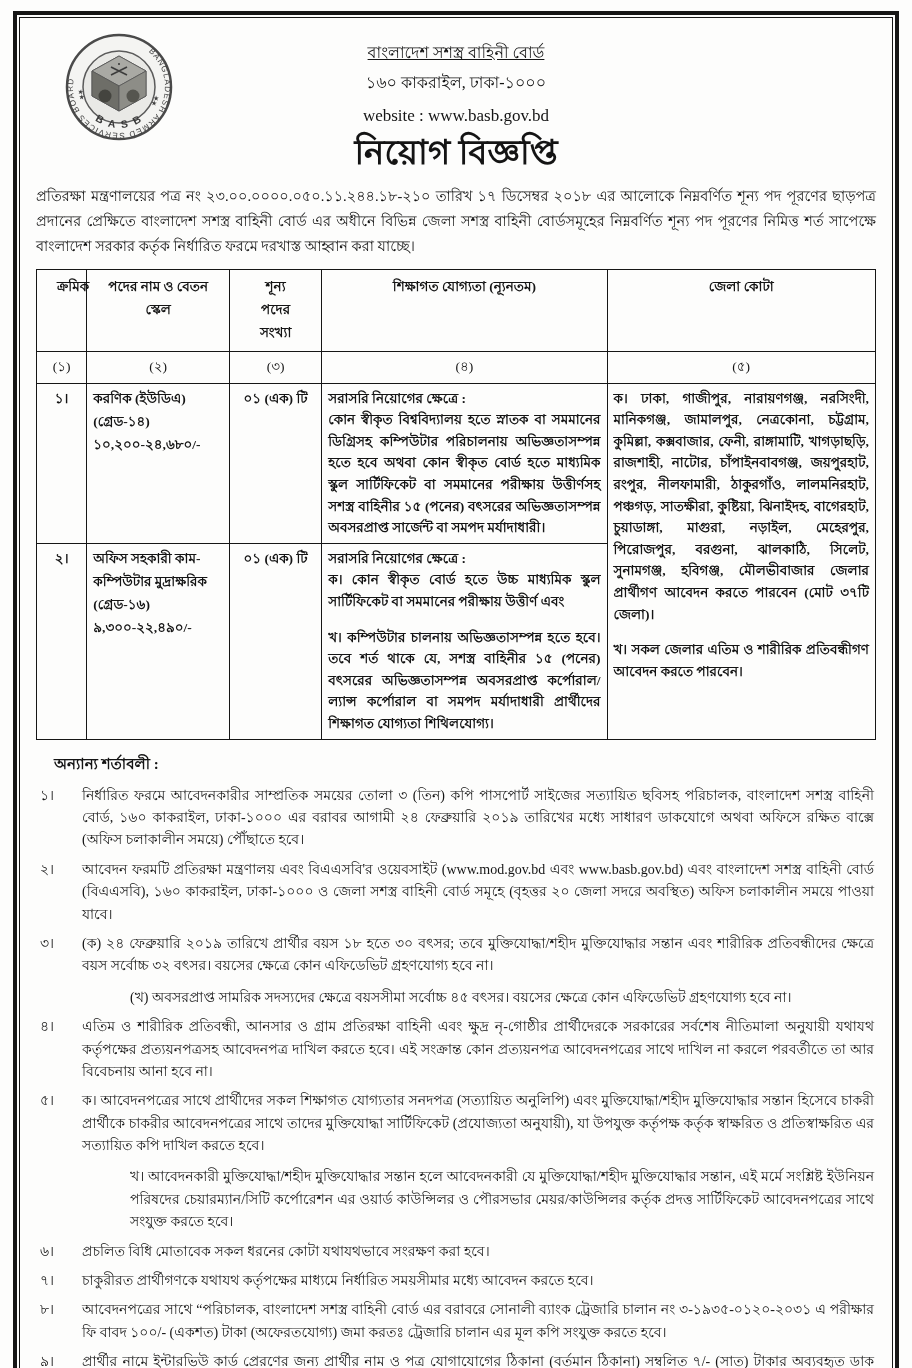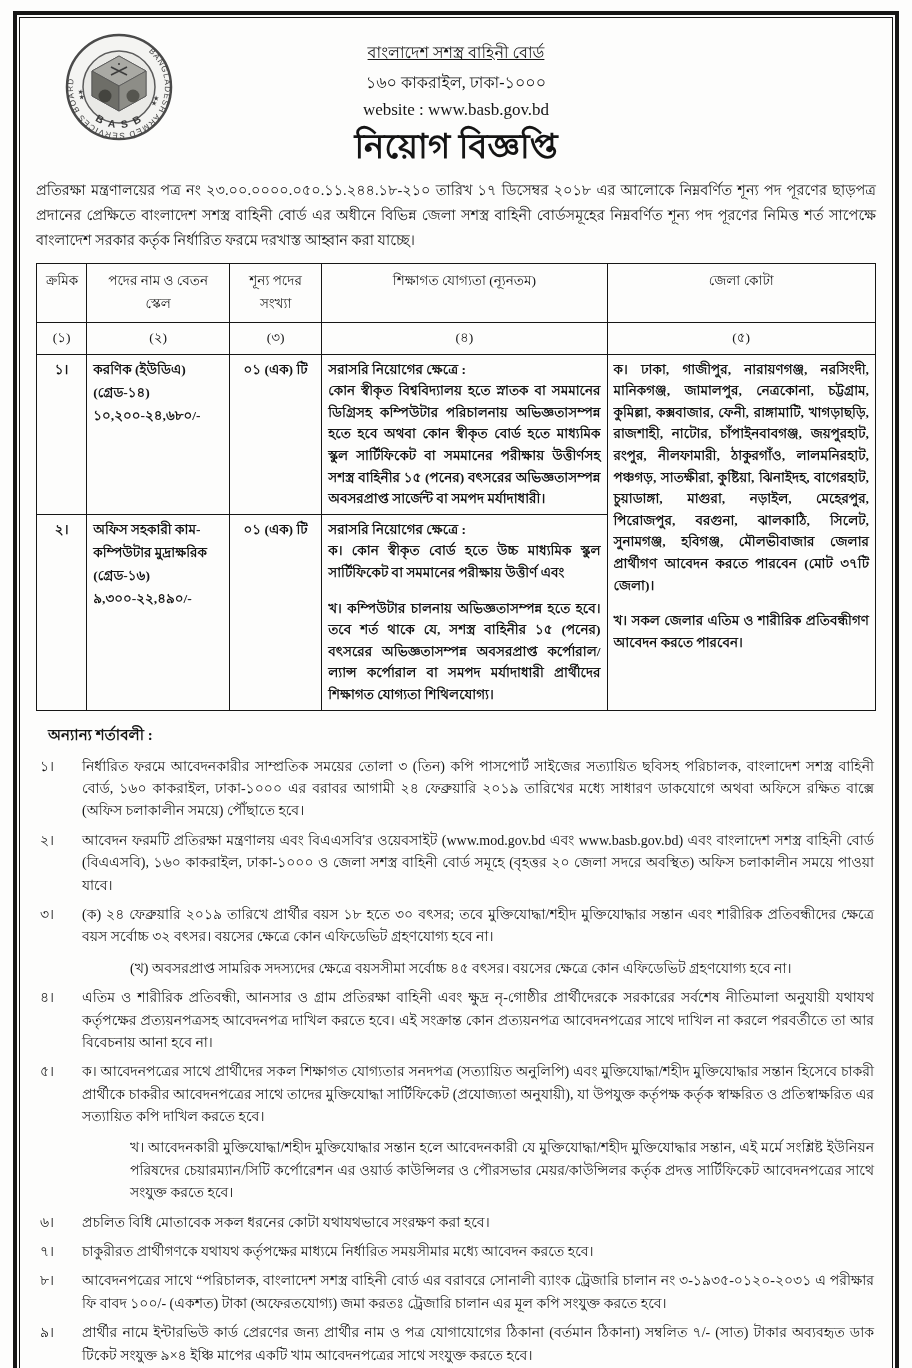--- a/index.html
+++ b/index.html
@@ -8,39 +8,39 @@
   .page { width:912px; min-height:1368px; margin:0 auto; background:#fdfdfc; padding:11px 13px; }
   .frame { border:4px solid #161616; padding:2px; min-height:1338px; }
   .frame-inner { border:1px solid #161616; padding:10px 16px 14px 16px; min-height:1324px; position:relative; }
 
   
   .header { position:relative; text-align:center; padding-top:8px; }
   .logo { position:absolute; left:28px; top:4px; width:110px; height:110px; }
   .govt-title { font-size:27px; font-weight:bold; line-height:1.3; }
   .org-name { font-size:16px; margin-top:4px;text-decoration:underline; }
   .address { font-size:16px; margin-top:3px; }
-  .website { font-size:17px; margin-top:3px; }
+  .website { font-size:17px; margin-top:9px; }
   .notice-title { font-size:34px; font-weight:bold; margin-top:4px; line-height:1.35; }
 
   
   .intro { font-size:14.5px; line-height:1.72; text-align:justify; margin-top:8px; }
 
   
   table.vac { width:100%; border-collapse:collapse; margin-top:10px; table-layout:fixed; font-size:13.5px; }
   table.vac th, table.vac td { border:1.5px solid #161616; padding:4px 6px; vertical-align:top; }
-  table.vac th { font-weight:normal; text-align:center; padding:6px 9px; }
+  table.vac th { font-weight:bold; text-align:center; padding:6px 20px; }
   .colnum td { text-align:center; padding:6px 4px; }
   td.qual, td.quota { text-align:justify; font-weight:bold; line-height:1.6; padding:5px 8px; }
   td.post { text-align:left; font-weight:bold; line-height:1.7; padding-top:8px; }
   td.serial, td.count { text-align:center; font-weight:bold; padding-top:8px; }
   .qual-head { font-weight:bold; }
   .gap-para { margin-top:14px; }
 
   
-  .cond-heading { font-weight:bold; font-size:15px; margin:12px 0 8px 12px; }
+  .cond-heading { font-weight:bold; font-size:15px; margin:12px 0 8px 18px; }
   .cond-item { display:flex; margin-bottom:7px; font-size:14px; line-height:1.6; }
   .cond-num { width:46px; flex:0 0 46px; padding-left:4px; }
   .cond-body { flex:1; text-align:justify; padding-right:2px; }
   .cond-body p + p { margin-top:9px;margin-left:48px; }
 </style>
 </head>
 <body>
 
 <div class="page">
   <div class="frame">

